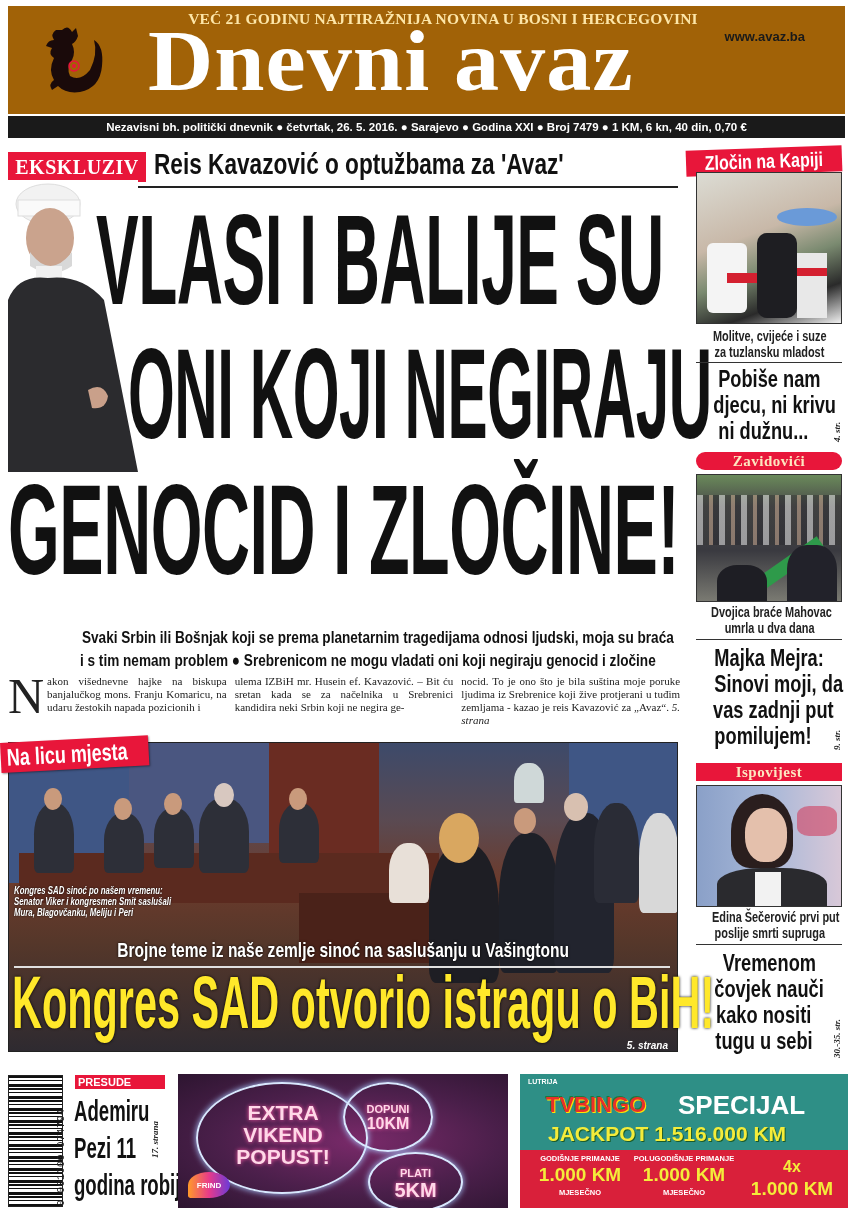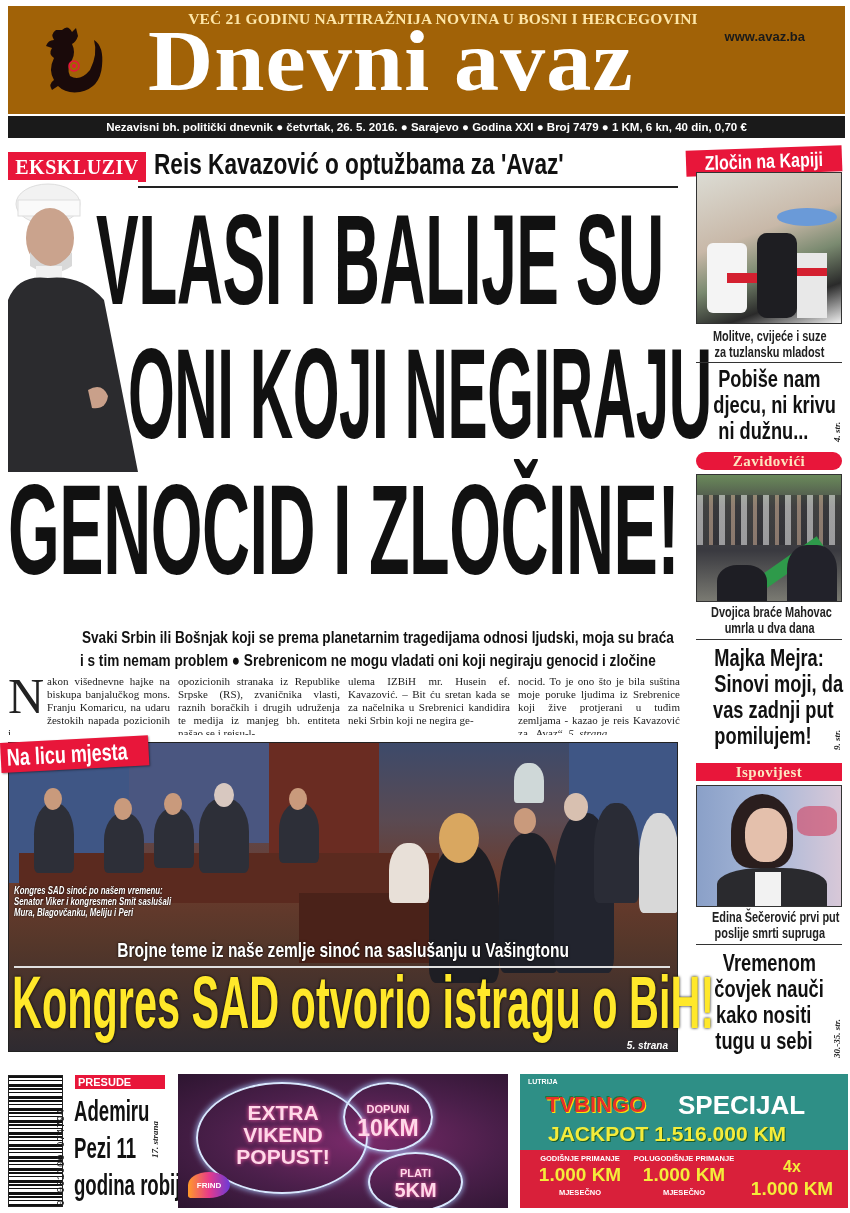--- a/index.html
+++ b/index.html
@@ -117,21 +117,20 @@
 <div class="headline-line hl3">GENOCID I ZLOČINE!</div>
 
 <div class="subhead sub1"><span>Svaki Srbin ili Bošnjak koji se prema planetarnim tragedijama odnosi ljudski, moja su braća</span></div>
 <div class="subhead sub2"><span>i s tim nemam problem ● Srebrenicom ne mogu vladati oni koji negiraju genocid i zločine</span></div>
 
 <div class="body-cols">
   <div class="body-col">
     <span class="dropcap">N</span>
     <span>akon višednevne hajke na biskupa banjalučkog mons. Franju Komaricu, na udaru žestokih napada pozicionih i</span>
   </div>
-  <div class="body-col">opozicionih stranaka iz Republike Srpske (RS), zvaničnika vlasti, raznih boračkih i drugih udruženja te medija iz manjeg bh. entiteta našao se i reisu-l-</div>
   <div class="body-col">ulema IZBiH mr. Husein ef. Kavazović. – Bit ću sretan kada se za načelnika u Srebrenici kandidira neki Srbin koji ne negira ge-</div>
   <div class="body-col">
     <span>nocid. To je ono što je bila suština moje poruke ljudima iz Srebrenice koji žive protjerani u tuđim zemljama - kazao je reis Kavazović za „Avaz“.</span>
     <i>5. strana</i>
   </div>
 </div>
 
 <div class="photo">
   <div class="wall-panel" style="left:0;width:120px;"></div>
   <div class="wall-panel" style="left:260px;width:110px;background:#6a2c22;"></div>
@@ -240,21 +239,21 @@
   <div class="bubble" style="left:18px;top:8px;width:172px;height:112px;"></div>
   <div class="bubble" style="left:165px;top:8px;width:90px;height:70px;"></div>
   <div class="bubble" style="left:190px;top:78px;width:95px;height:60px;"></div>
   <div class="ad-text" style="left:30px;top:28px;width:150px;font-size:21px;">
     <div>EXTRA</div>
     <div>VIKEND</div>
     <div>POPUST!</div>
   </div>
   <div class="ad-text" style="left:170px;top:30px;width:80px;">
     <div style="font-size:11px;">DOPUNI</div>
-    <div style="font-size:23px;">10KM</div>
+    <div style="font-size:16px;">10KM</div>
   </div>
   <div class="ad-text" style="left:195px;top:94px;width:85px;">
     <div style="font-size:11px;">PLATI</div>
     <div style="font-size:20px;">5KM</div>
   </div>
   <div class="frind-logo">FRIND</div>
 </div>
 
 <div class="ad-bingo">
   <div class="bingo-top"></div>

